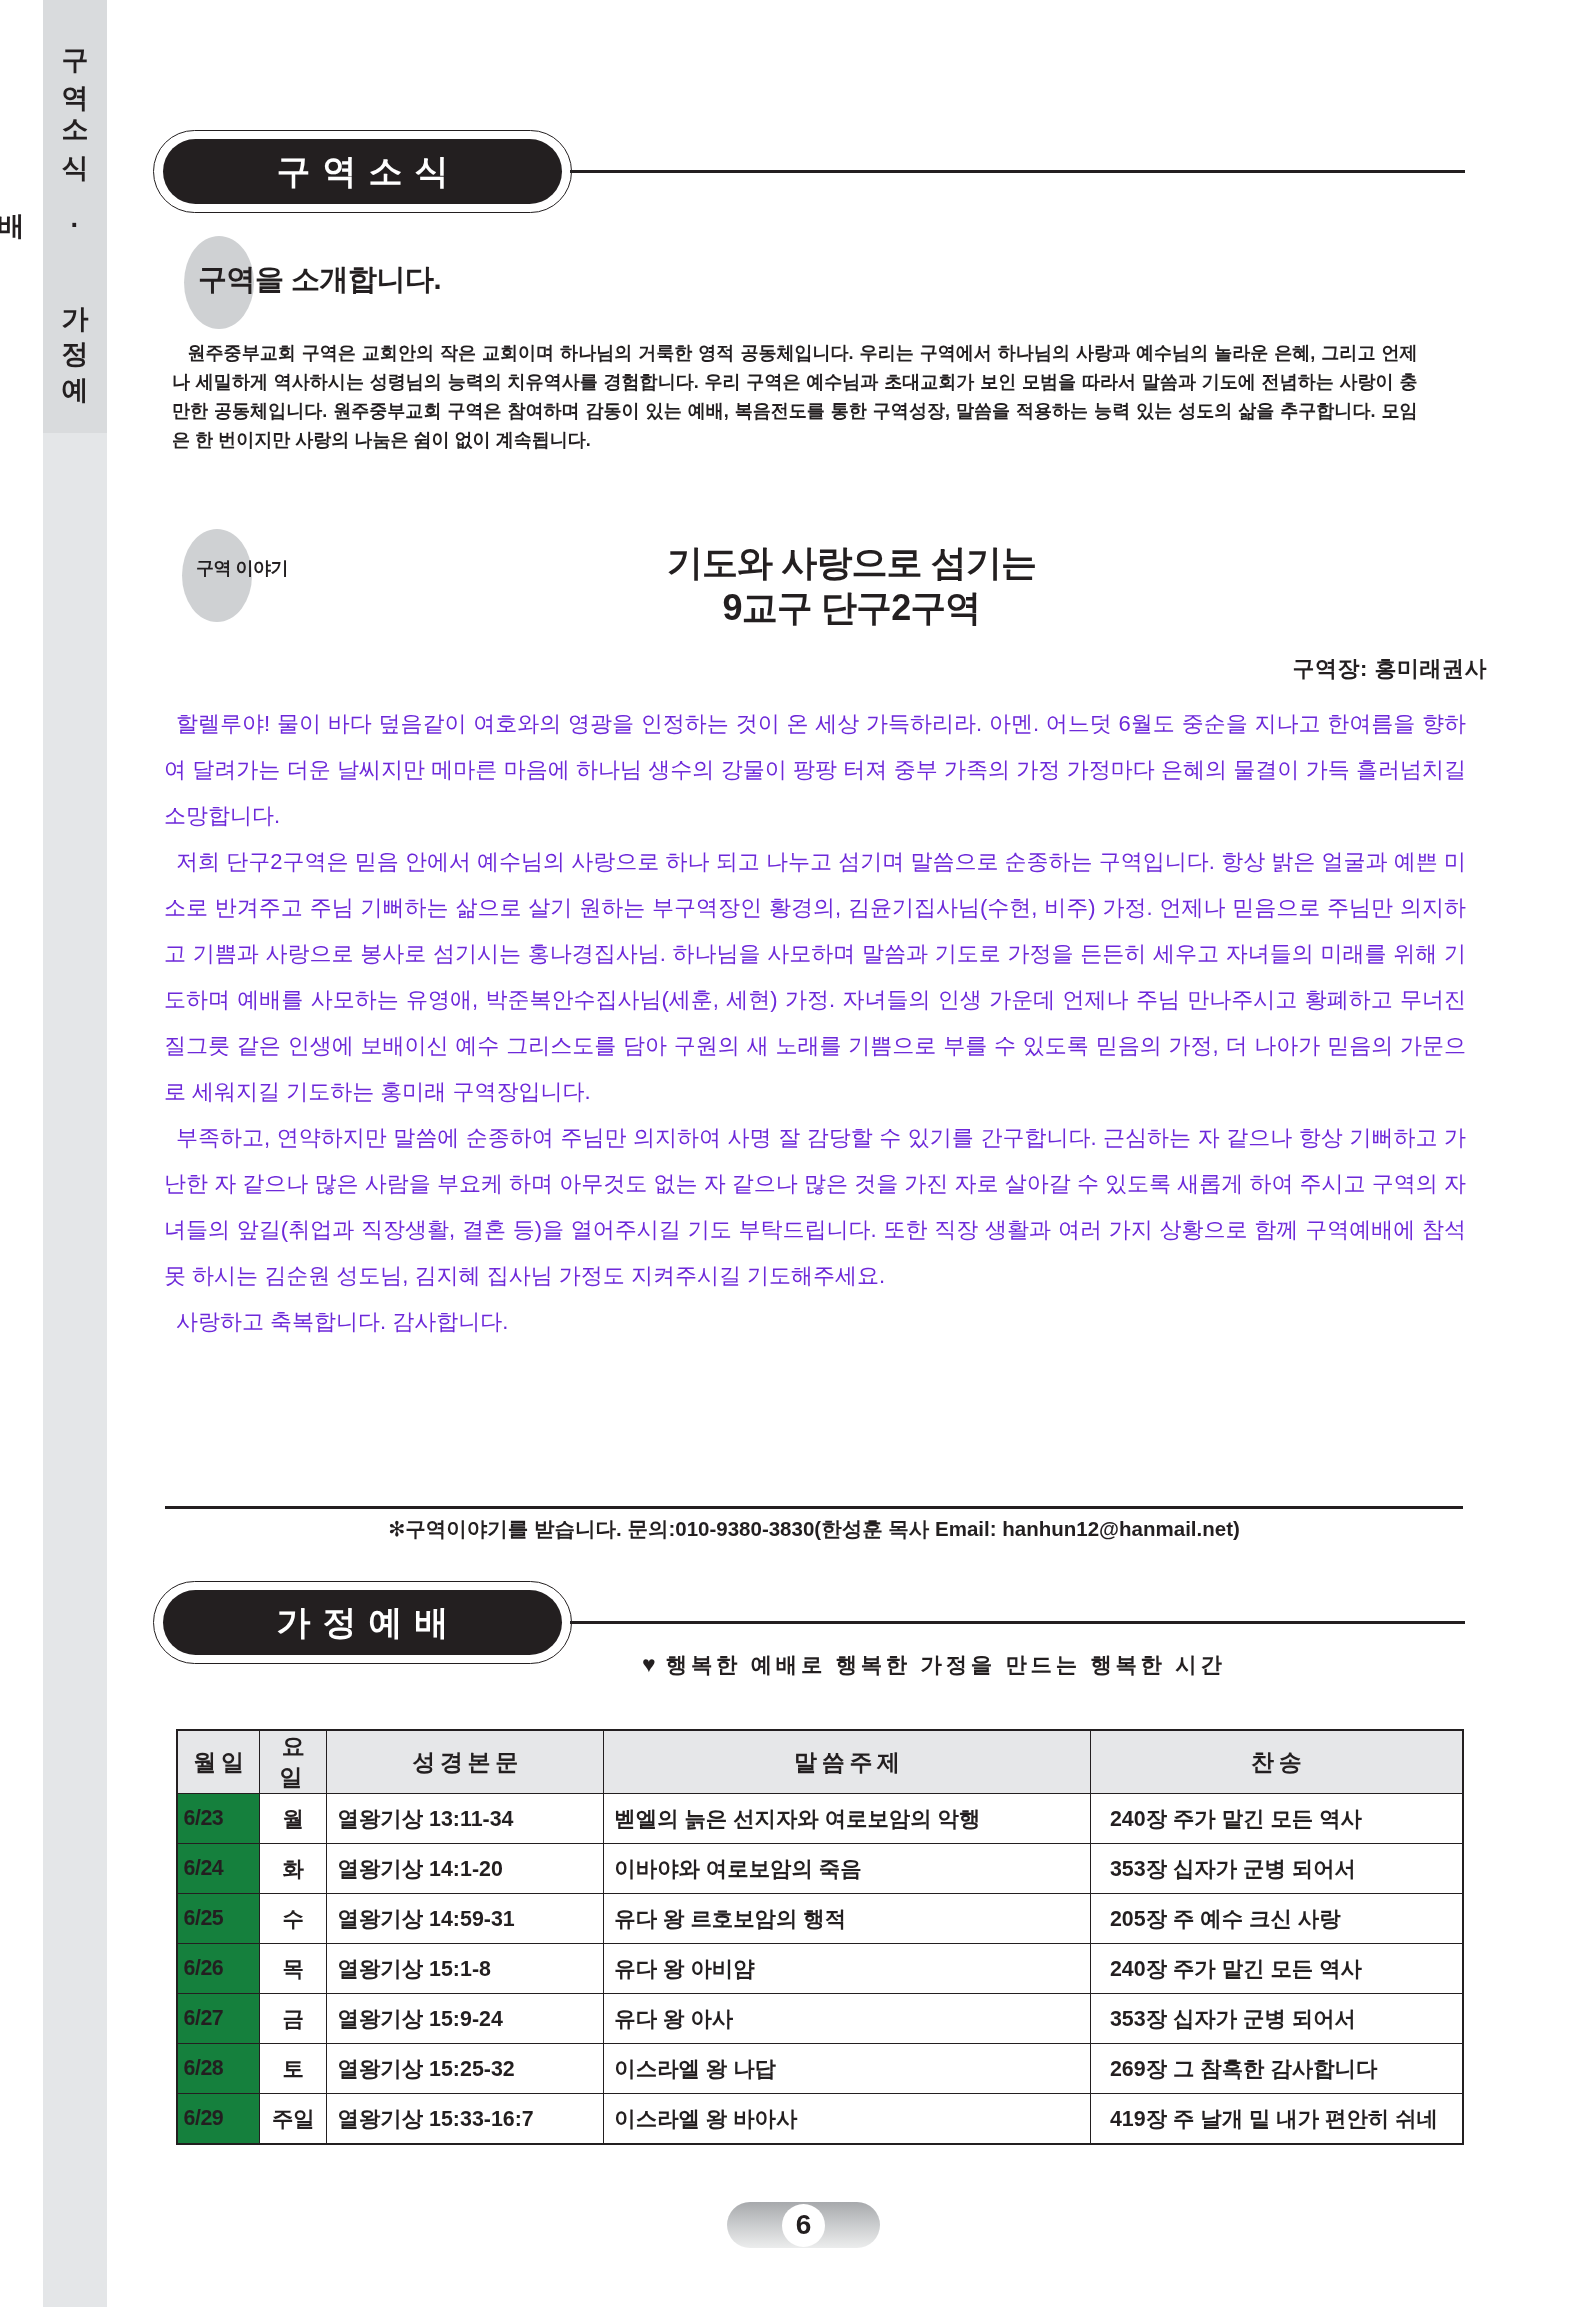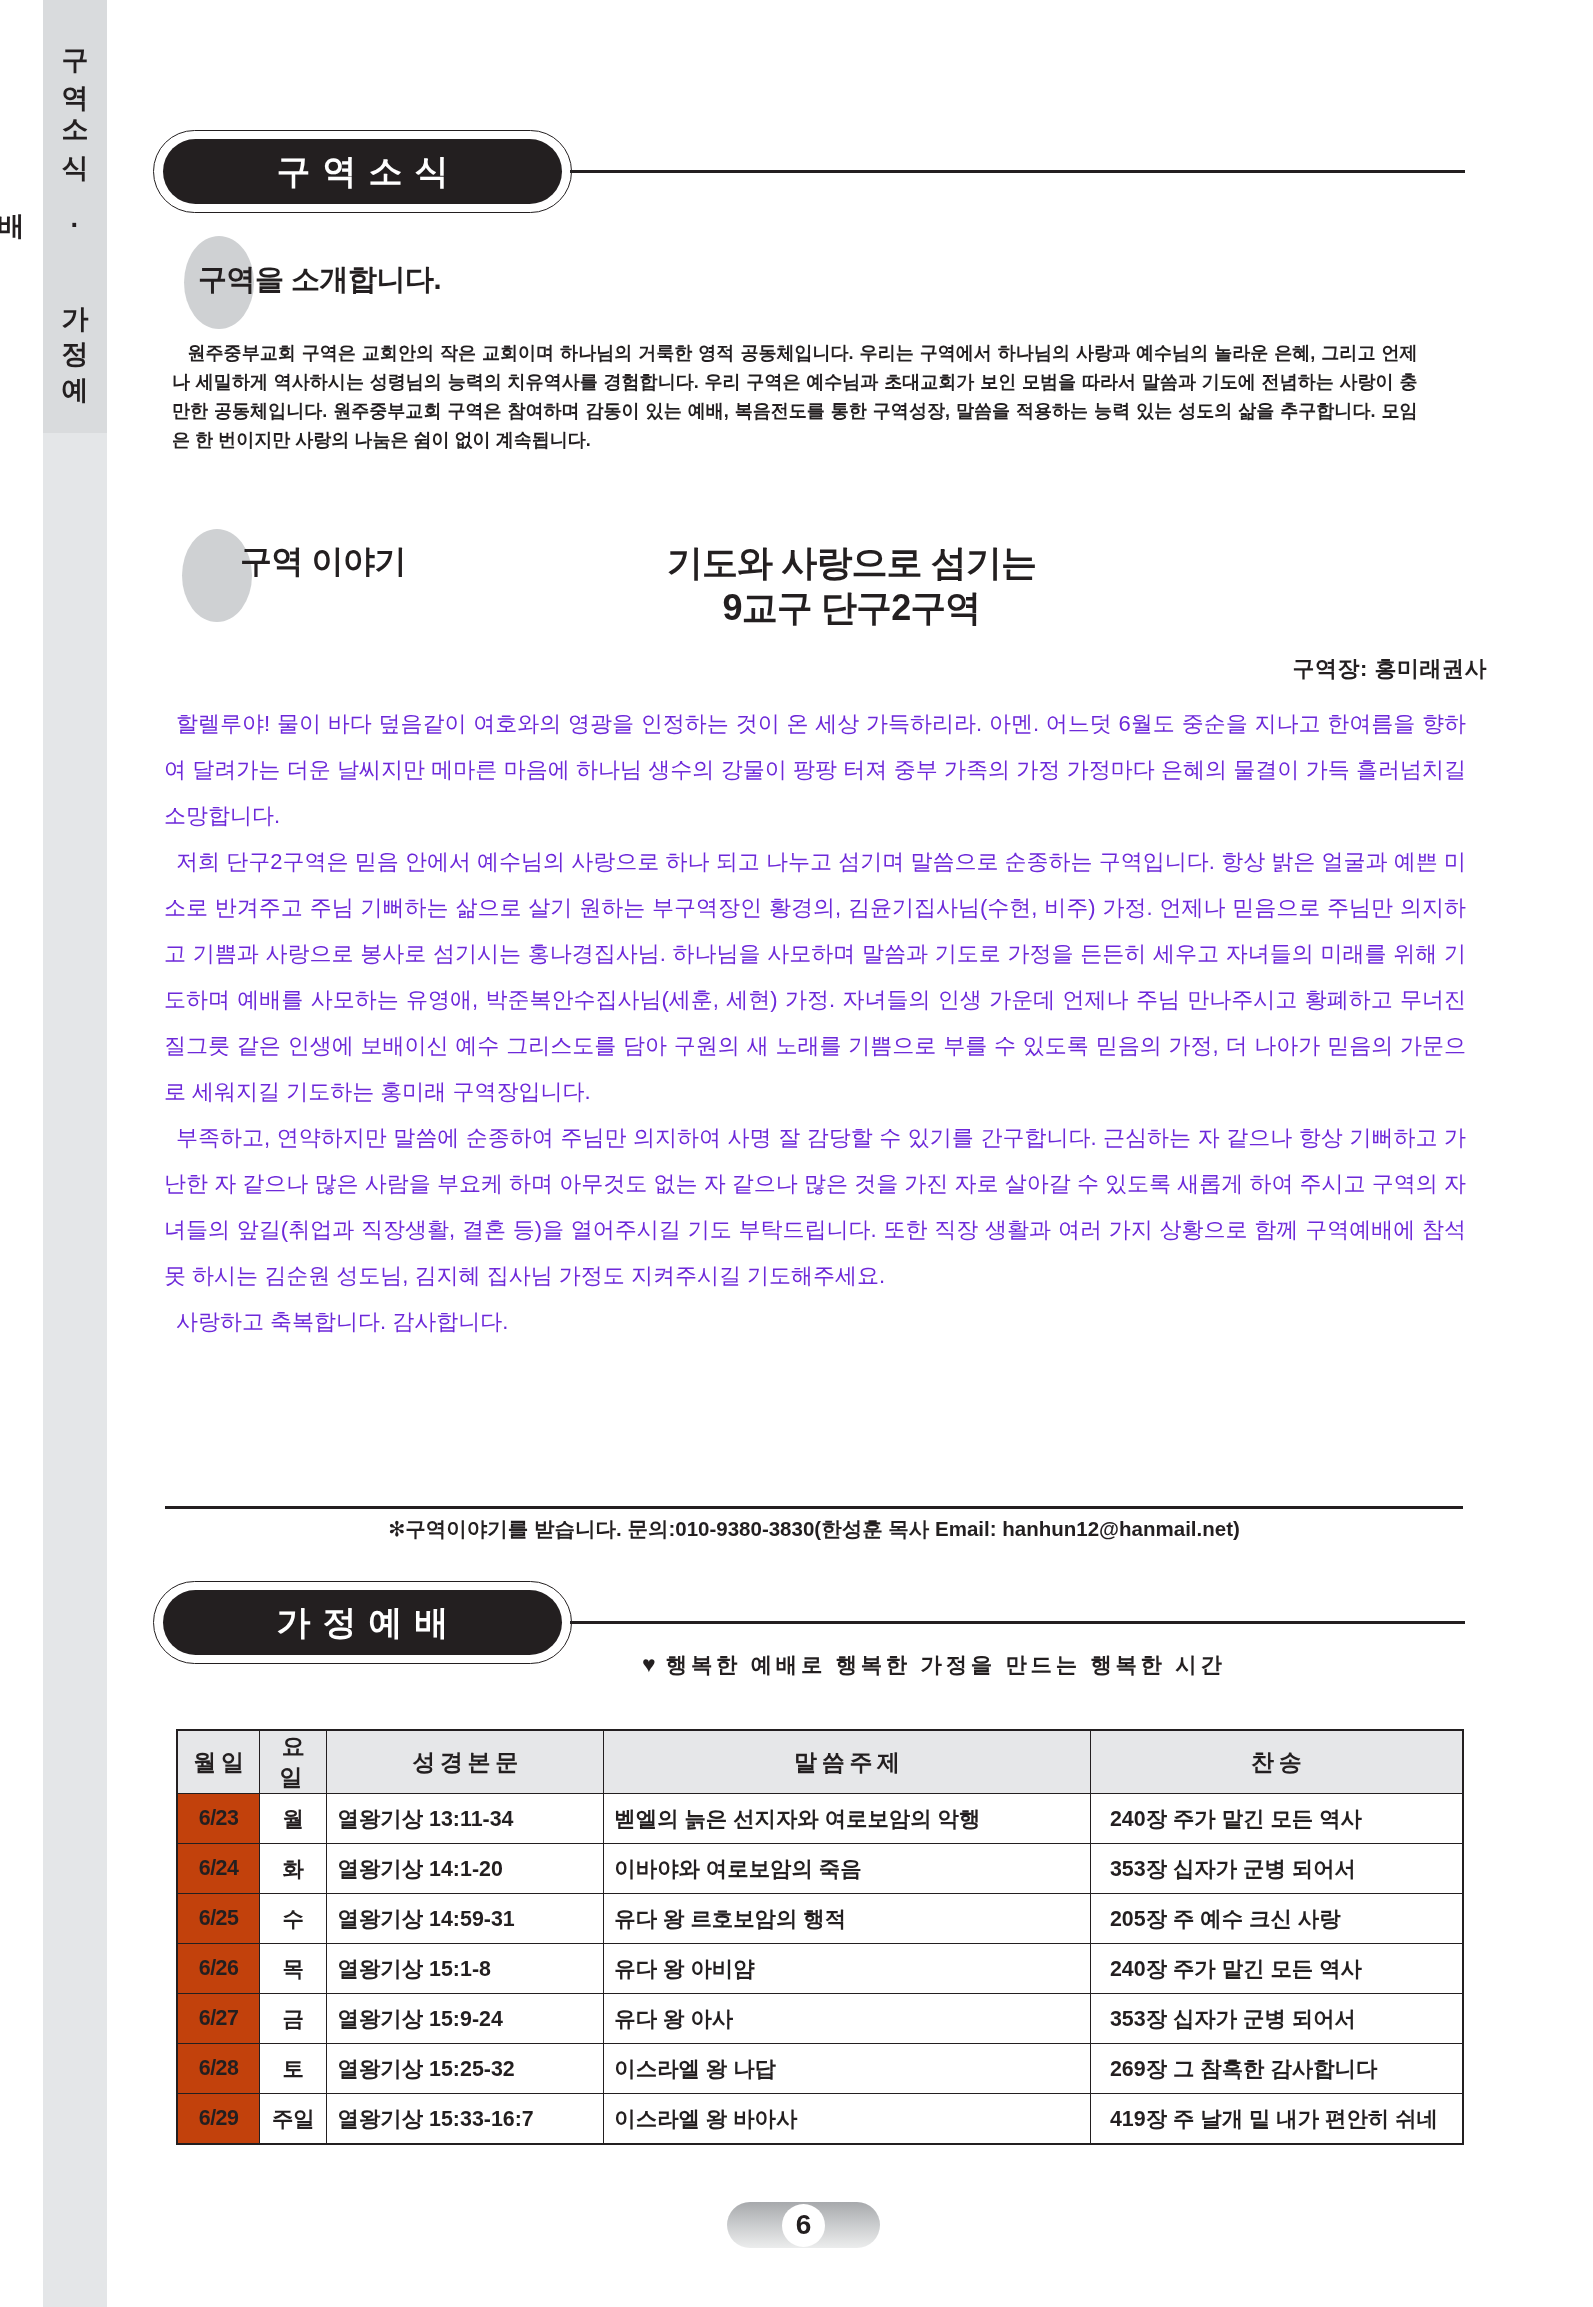--- a/index.html
+++ b/index.html
@@ -228,22 +228,21 @@
   #worship-table thead th {
     background: #e6e7e9;
     height: 47px;
     text-align: center;
     font-size: 23px;
     letter-spacing: 4.7px;
     text-indent: 4.7px;
   }
   #worship-table tbody tr { height: 50px; }
   #worship-table td.c-date {
-    background: #c2410c;
-    text-align: center;
+    background: #15803d;
     width: 70px;
     letter-spacing: -0.5px;
   }
   #worship-table td.c-day {
     text-align: center;
     width: 55px;
   }
   #worship-table td.c-text {
     text-align: left;
     width: 260px;
@@ -304,21 +303,21 @@
 
   <div class="ellipse-head" style="left:184px; top:236px; width:558px; height:93px;">
     <div class="blob"></div>
     <div class="txt">구역을 소개합니다.</div>
   </div>
 
   <div class="intro-para">원주중부교회 구역은 교회안의 작은 교회이며 하나님의 거룩한 영적 공동체입니다. 우리는 구역에서 하나님의 사랑과 예수님의 놀라운 은혜, 그리고 언제나 세밀하게 역사하시는 성령님의 능력의 치유역사를 경험합니다. 우리 구역은 예수님과 초대교회가 보인 모범을 따라서 말씀과 기도에 전념하는 사랑이 충만한 공동체입니다. 원주중부교회 구역은 참여하며 감동이 있는 예배, 복음전도를 통한 구역성장, 말씀을 적용하는 능력 있는 성도의 삶을 추구합니다. 모임은 한 번이지만 사랑의 나눔은 쉼이 없이 계속됩니다.</div>
 
   <div class="ellipse-head" style="left:182px; top:529px; width:419px; height:93px;">
     <div class="blob"></div>
-    <div class="txt" style="font-size:32px; top:11px;margin-left:44px;">구역 이야기</div>
+    <div class="txt" style="font-size:18px; top:27px;">구역 이야기</div>
   </div>
 
   <div class="story-title">
     <div>기도와 사랑으로 섬기는</div>
     <div>9교구 단구2구역</div>
   </div>
   <div class="story-leader">구역장: 홍미래권사</div>
 
   <div class="story-body">
     <p>할렐루야! 물이 바다 덮음같이 여호와의 영광을 인정하는 것이 온 세상 가득하리라. 아멘. 어느덧 6월도 중순을 지나고 한여름을 향하여 달려가는 더운 날씨지만 메마른 마음에 하나님 생수의 강물이 팡팡 터져 중부 가족의 가정 가정마다 은혜의 물결이 가득 흘러넘치길 소망합니다.</p>

